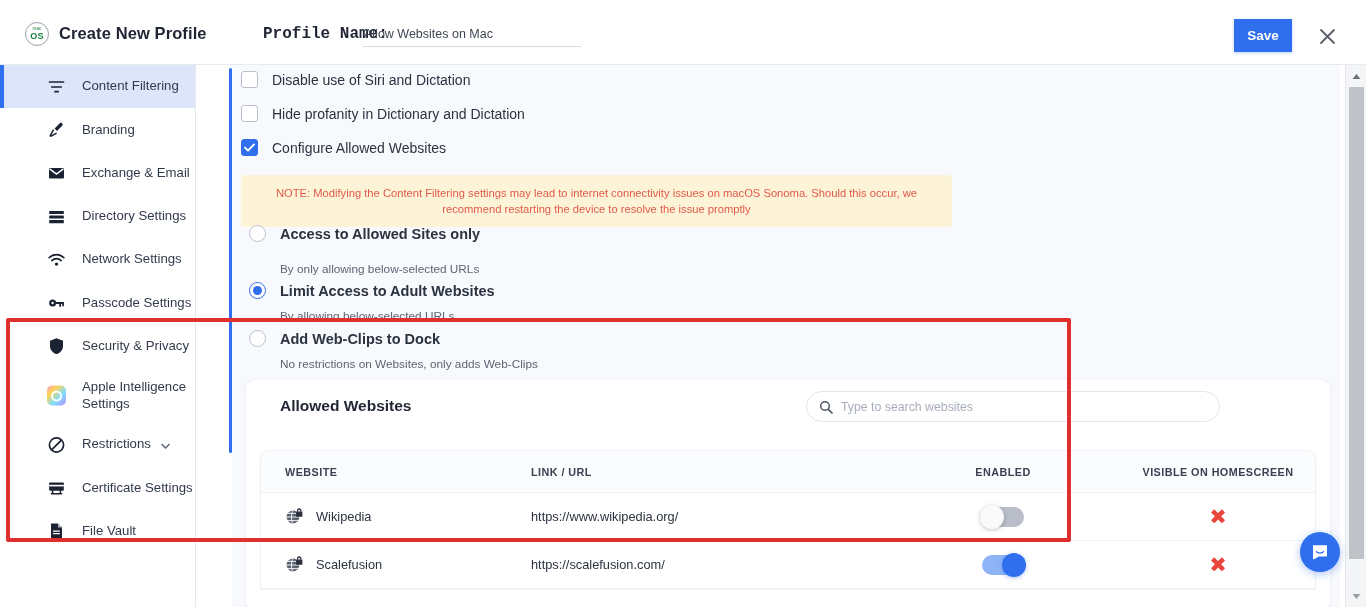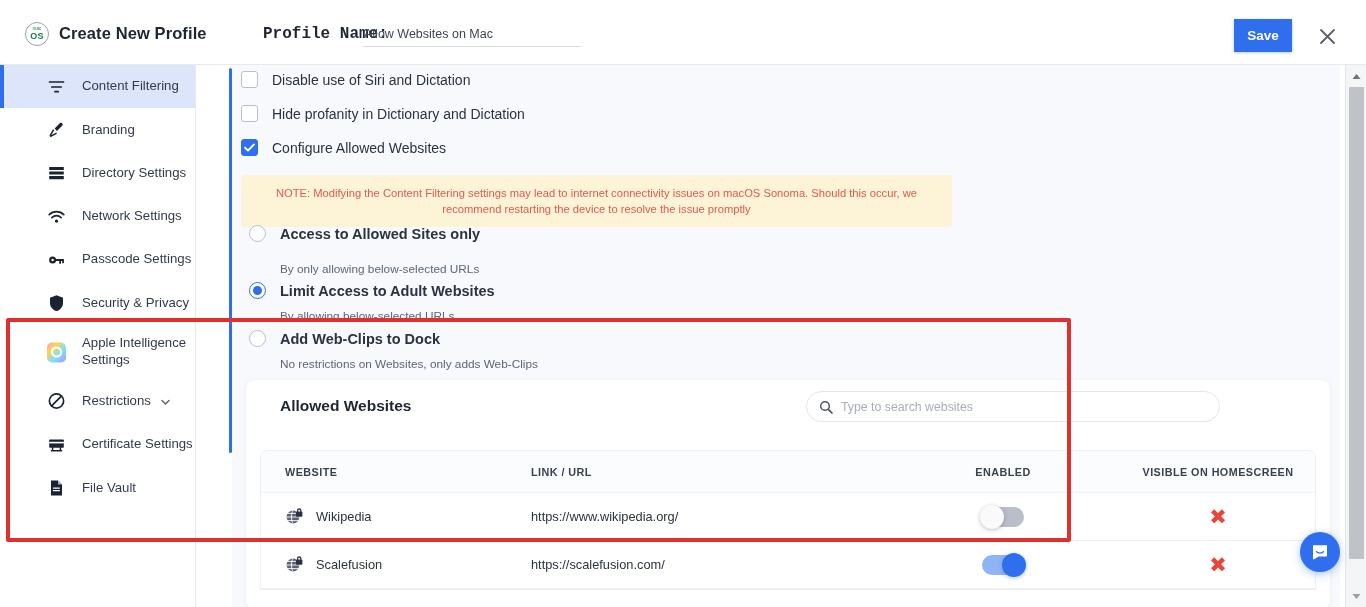--- a/index.html
+++ b/index.html
@@ -325,20 +325,29 @@
         <span class="lbl">Content Filtering</span>
       </div>
       <div class="side-item">
         <span class="ic">
           <svg width="19" height="19" viewBox="0 0 19 19">
             <path d="M14.8 2.6c-.5-.5-1.3-.5-1.8 0L7.6 8 10 10.4l5.4-5.3c.5-.5.5-1.2-.6-2.5z" fill="#1b2232"></path>
                 <path d="M6.6 9.2 3.4 14.8c-.3.5.2 1 .7.8l5.5-3" stroke="#1b2232" stroke-width="1.5" fill="none" stroke-linejoin="round"></path>
           </svg>
         </span>
         <span class="lbl">Branding</span>
+      </div>
+      <div class="side-item">
+        <span class="ic">
+          <svg width="19" height="19" viewBox="0 0 19 19">
+            <rect x="2" y="4.6" width="15" height="10.3" rx="1" fill="#1b2232"></rect>
+                <path d="M2.6 5.4 9.5 10.6 16.4 5.4" stroke="#fff" stroke-width="1.5" fill="none"></path>
+          </svg>
+        </span>
+        <span class="lbl">Exchange &amp; Email</span>
       </div>
       <div class="side-item">
         <span class="ic">
           <svg width="19" height="19" viewBox="0 0 19 19">
             <rect x="2.2" y="3.4" width="14.6" height="3.1" rx=".5" fill="#1b2232"></rect>
                 <rect x="2.2" y="8" width="14.6" height="3.1" rx=".5" fill="#1b2232"></rect>
                 <rect x="2.2" y="12.6" width="14.6" height="3.1" rx=".5" fill="#1b2232"></rect>
           </svg>
         </span>
         <span class="lbl">Directory Settings</span>

